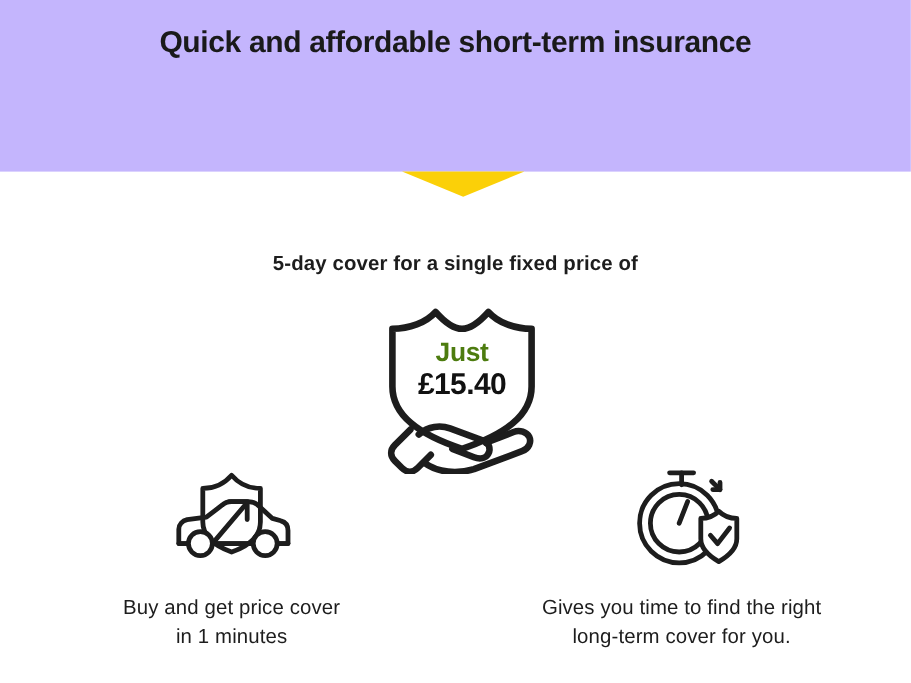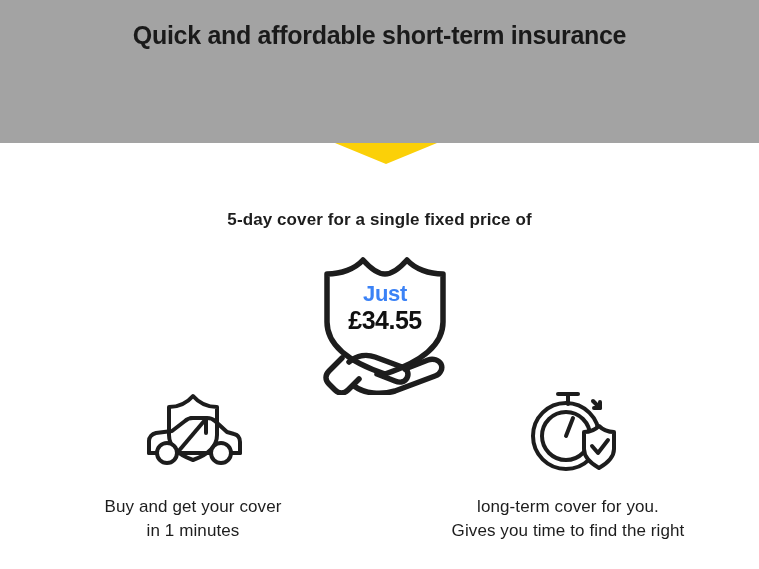--- a/index.html
+++ b/index.html
@@ -16,21 +16,21 @@
     position: relative;
   }
 
   
   .banner {
     position: absolute;
     left: 0;
     top: 0;
     width: 759px;
     height: 143px;
-    background: #a3a3a3;
+    background: #c4b5fd;
     overflow: visible;
   }
   .banner-title-clipped {
     position: absolute;
     left: 0;
     top: -27px;
     width: 759px;
     text-align: center;
     font-size: 30px;
     font-weight: bold;
@@ -91,21 +91,21 @@
     top: 281px;
     width: 160px;
     text-align: center;
     pointer-events: none;
   }
   .hero-price .just {
     display: block;
     font-size: 22px;
     font-weight: bold;
     line-height: 25px;
-    color: #3b82f6;
+    color: #4d7c0f;
     letter-spacing: -0.3px;
   }
   .hero-price .amount {
     display: block;
     font-size: 25px;
     font-weight: bold;
     line-height: 28px;
     color: #111;
     letter-spacing: -0.5px;
   }
@@ -161,21 +161,21 @@
     <path d="M44 112 C52 105 62 104 70 107
              L97 117 C103 119 104 124 102 128
              C100 132 95 133 90 131 L72 124"></path>
     <path d="M49 136 C60 144 76 145 90 141
              L130 126 C136 124 138 118 136 114
              C134 110 128 108 123 110 L100 119"></path>
   </svg>
 </div>
 <div class="hero-price">
   <span class="just">Just</span>
-  <span class="amount">£34.55</span>
+  <span class="amount">£15.40</span>
 </div>
 
 <div class="feature feature-left">
   <div class="feature-icon">
     <svg width="108" height="90" viewBox="0 0 108 90" fill="none" stroke="#1d1d1d" stroke-width="4" stroke-linecap="round" stroke-linejoin="round">
 
       <path d="M30 20 C40 20 48 16 54 9 C60 16 68 20 78 20
                L78 48 C78 60 68 68 54 73
                C40 68 30 60 30 48 Z"></path>
 
@@ -188,21 +188,21 @@
                L88 45 L95 47 C99 48 101 51 101 55
                L101 66 Z"></path>
 
       <path d="M10 66 L101 66"></path>
 
       <circle cx="28" cy="66" r="10" fill="#ffffff"></circle>
       <circle cx="82" cy="66" r="10" fill="#ffffff"></circle>
     </svg>
   </div>
   <div class="feature-caption">
-    <span>Buy and get your cover</span>
+    <span>Buy and get price cover</span>
     <span>in 1 minutes</span>
   </div>
 </div>
 
 <div class="feature feature-right">
   <div class="feature-icon">
     <svg width="108" height="92" viewBox="0 0 108 92" fill="none" stroke="#1d1d1d" stroke-width="4" stroke-linecap="round" stroke-linejoin="round">
 
       <path d="M44 9 L64 9"></path>
       <path d="M54 9 L54 19"></path>
@@ -217,16 +217,16 @@
       <path d="M52 51 L59 33"></path>
 
       <path d="M70 47 C76 47 81 45 85 41 C89 45 94 47 100 47
                L100 64 C100 73 92 79 85 83
                C78 79 70 73 70 64 Z" fill="#ffffff"></path>
 
       <path d="M78 61 L84 68 L94 55"></path>
     </svg>
   </div>
   <div class="feature-caption">
+    <span>Gives you time to find the right</span>
     <span>long-term cover for you.</span>
-    <span>Gives you time to find the right</span>
   </div>
 </div>
 
 </body></html>

